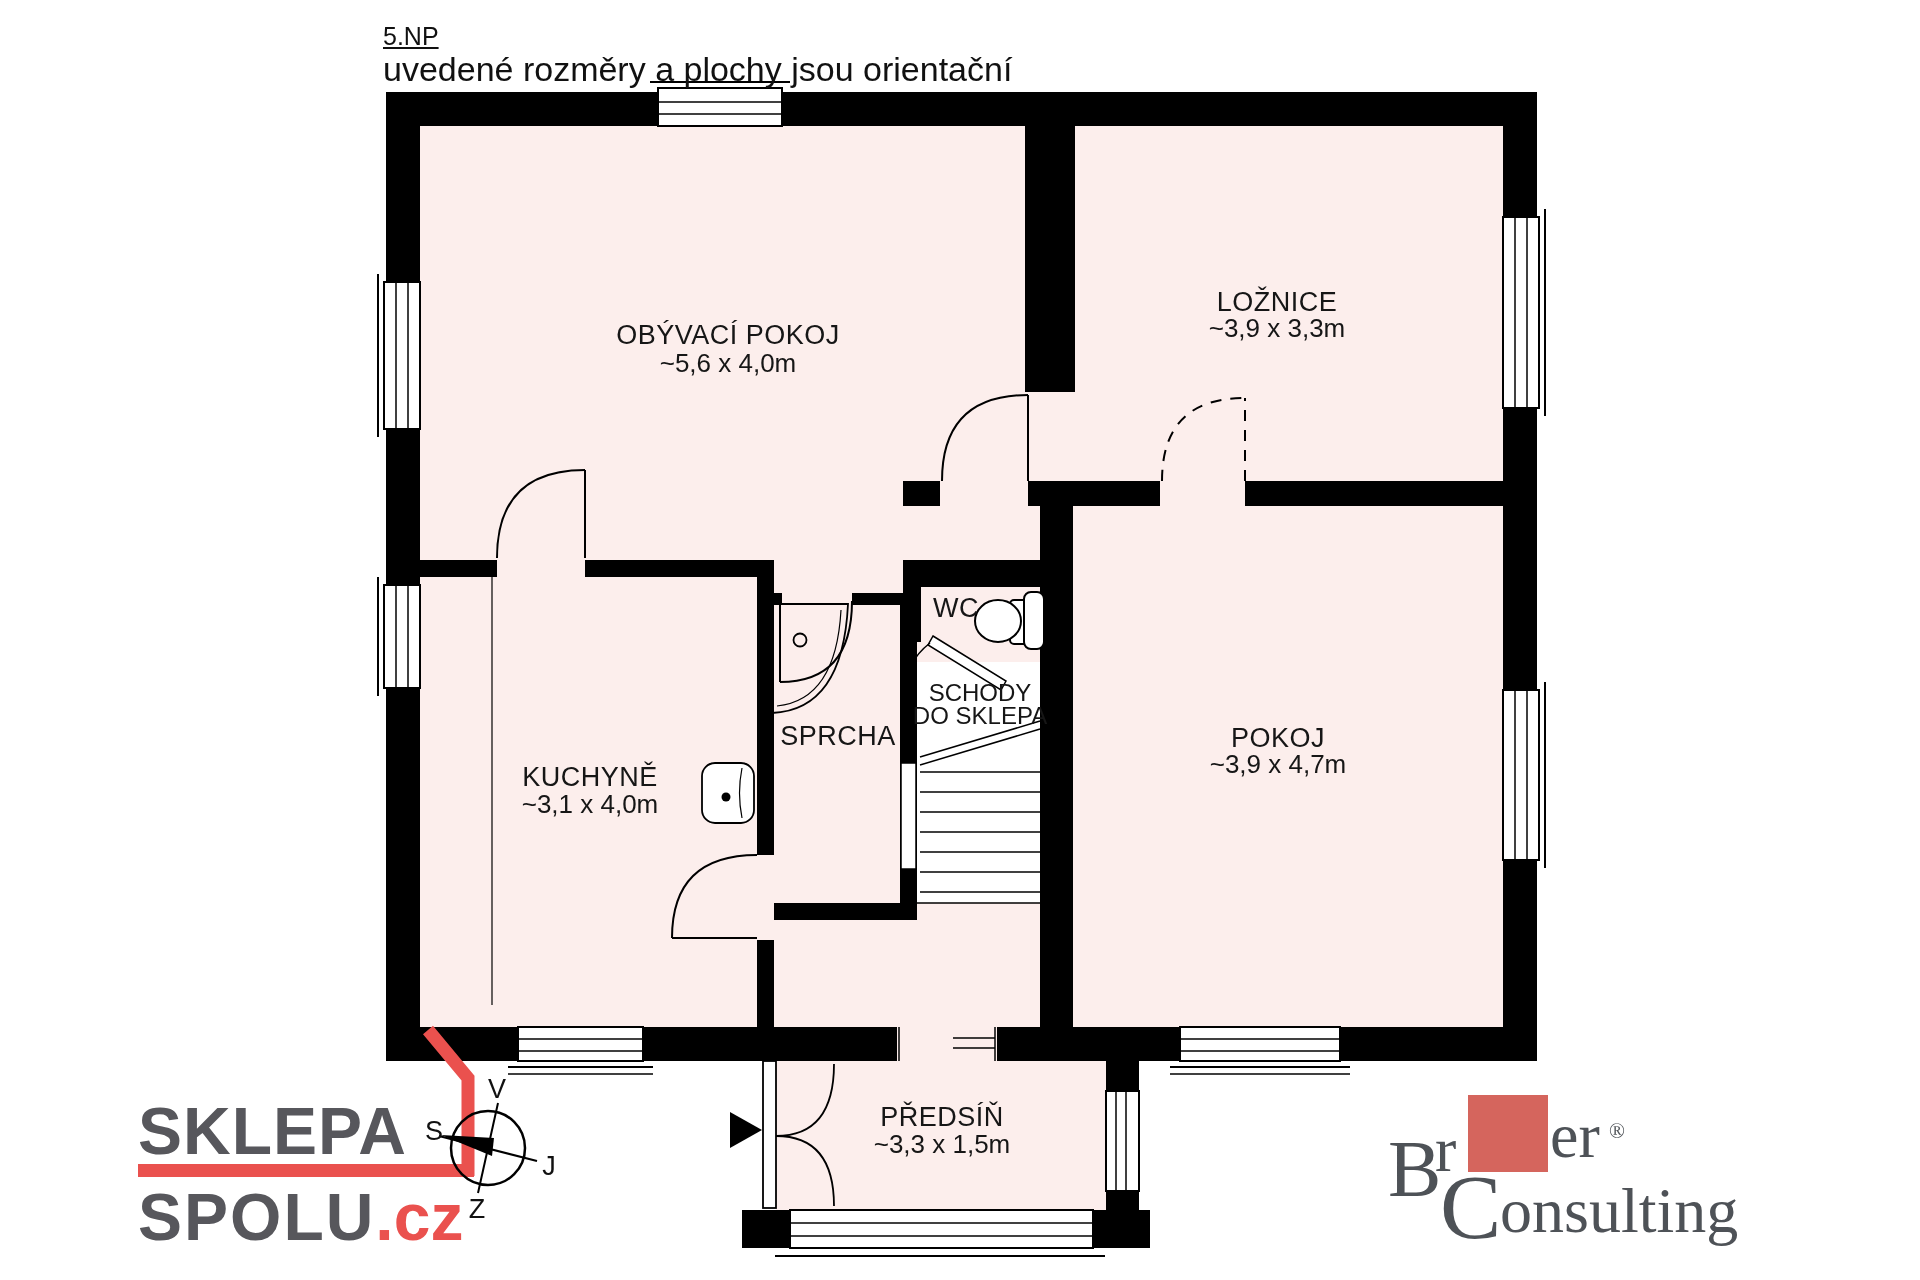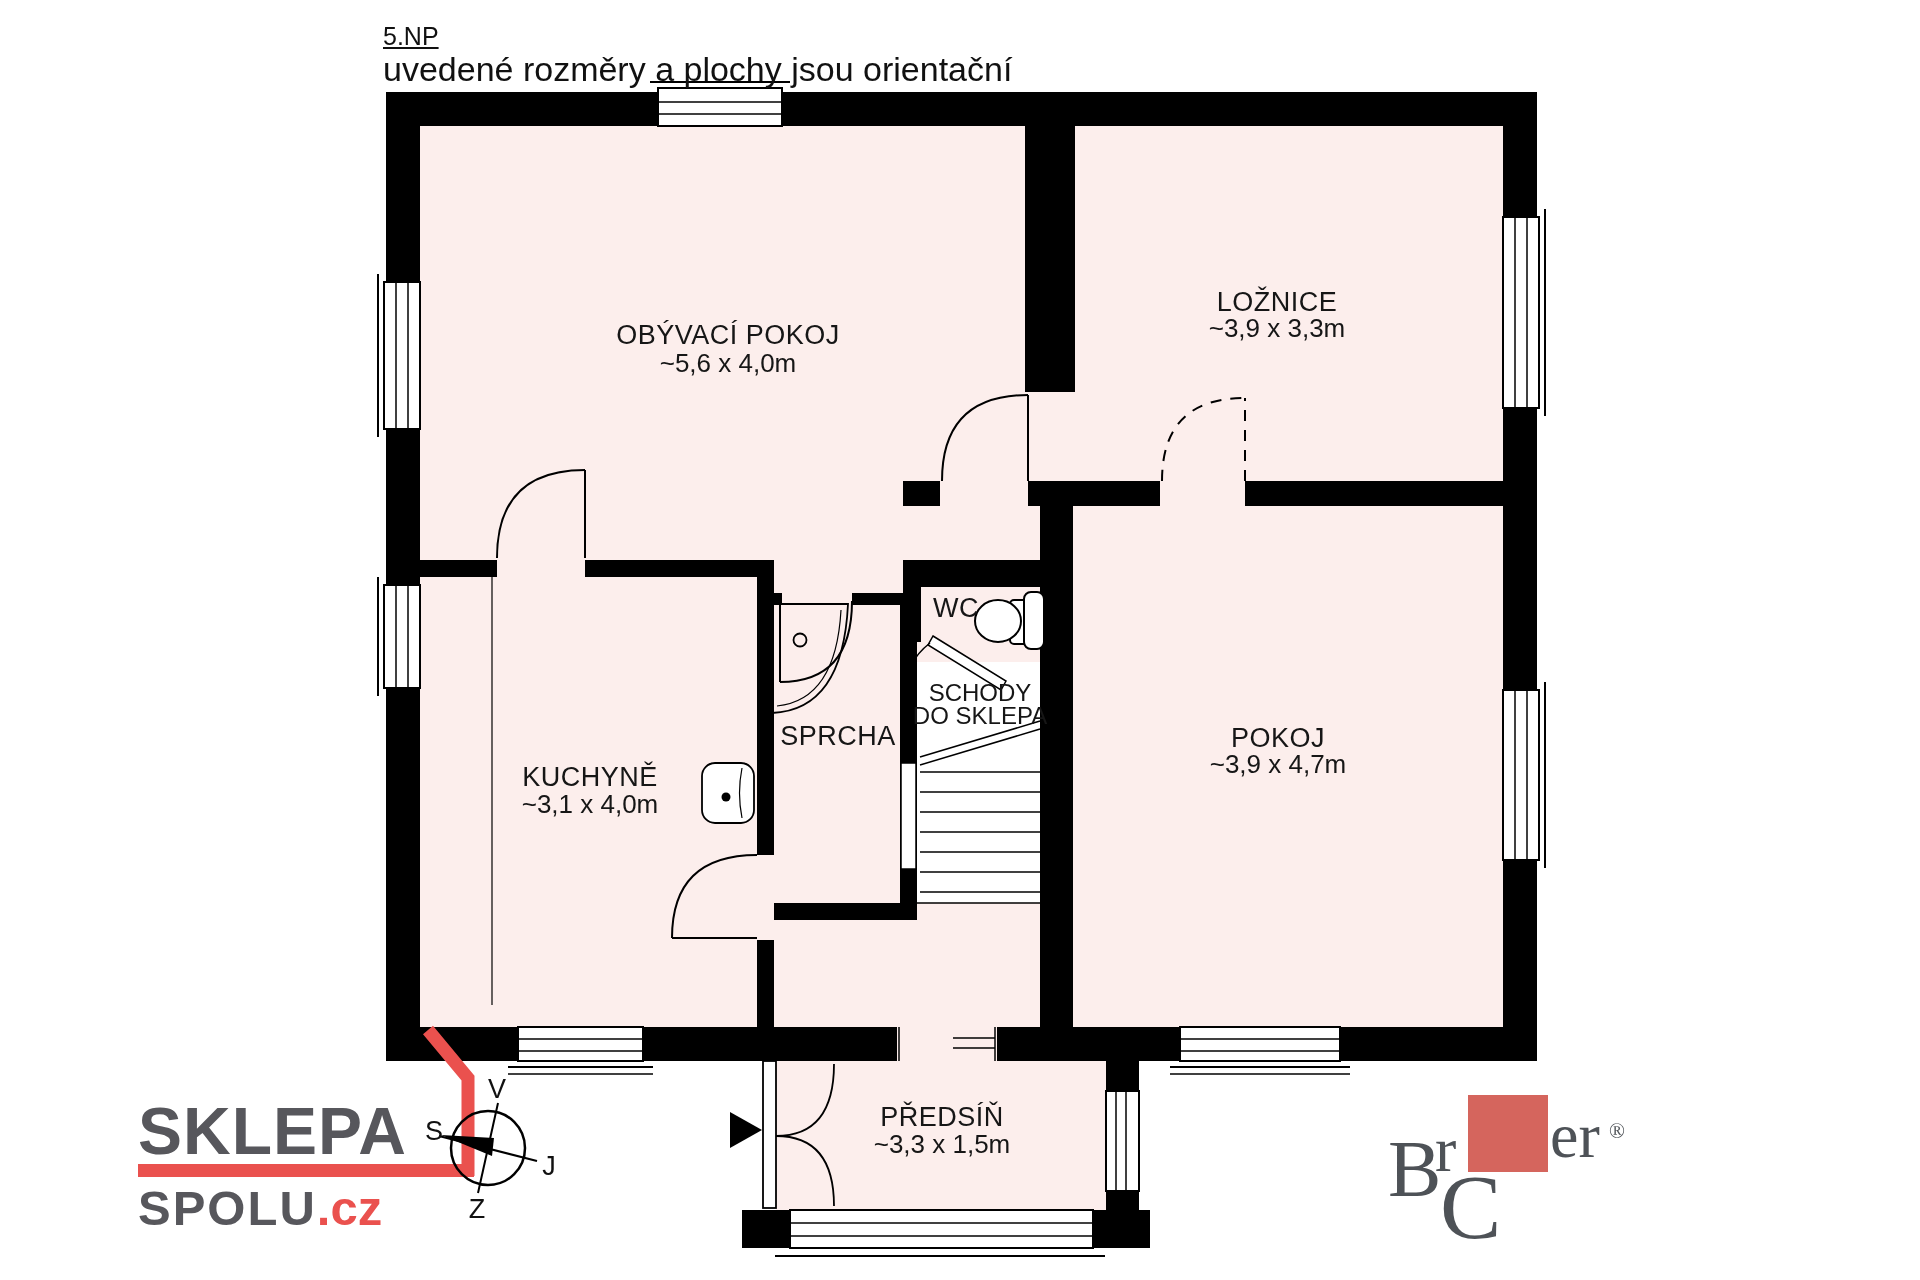--- a/index.html
+++ b/index.html
@@ -8,21 +8,21 @@
   .room-label{font-family:"Liberation Sans", sans-serif;font-size:27px;fill:#161616;letter-spacing:0.5px;}
   .room-dims{font-family:"Liberation Sans", sans-serif;font-size:26px;fill:#161616;}
   .small-label{font-family:"Liberation Sans", sans-serif;font-size:24px;fill:#161616;}
   .compass-label{font-family:"Liberation Sans", sans-serif;font-size:27px;fill:#111111;}
   .hdr{position:absolute;color:#111;}
   #hdr-title{left:383px;top:22px;font-size:25px;text-decoration:underline;}
   #hdr-sub{left:383px;top:50px;font-size:34px;}
   
   .logo-left{position:absolute;left:138px;color:#57575c;font-weight:bold;}
   #ll-1{top:1098px;font-size:66px;line-height:1;letter-spacing:1px;}
-  #ll-2{top:1184px;font-size:49px;line-height:1;letter-spacing:2px;}
+  #ll-2{top:1184px;font-size:66px;line-height:1;letter-spacing:2px;}
   #ll-2 .tld{color:#ea514e;letter-spacing:0;}
   
   .logo-right{position:absolute;left:1390px;top:1085px;width:420px;height:170px;font-family:"Liberation Serif", serif;color:#4e5257;}
   .logo-right span{position:absolute;line-height:1;white-space:pre;}
   #br-square{position:absolute;left:78px;top:10px;width:80px;height:77px;background:#d5655d;}
   #br-b{left:-2px;top:44px;font-size:80px;}
   #br-r{left:45px;top:33px;font-size:64px;}
   #br-ok{left:80px;top:-8px;font-size:116px;color:#ffffff;}
   #br-er{left:160px;top:19px;font-size:64px;}
   #br-reg{left:219px;top:36px;font-size:21px;}
@@ -252,13 +252,14 @@
 <div class="logo-left" id="ll-1">SKLEPA</div>
 <div class="logo-left" id="ll-2"><span>SPOLU</span><span class="tld">.cz</span></div>
 
 <div class="logo-right">
   <div id="br-square"></div>
   <span id="br-b">B</span>
   <span id="br-r">r</span>
   <span id="br-er">er</span>
   <span id="br-reg">®</span>
   <span id="br-c">C</span>
+  <span id="br-ons">onsulting</span>
 </div>
 
 </body></html>

